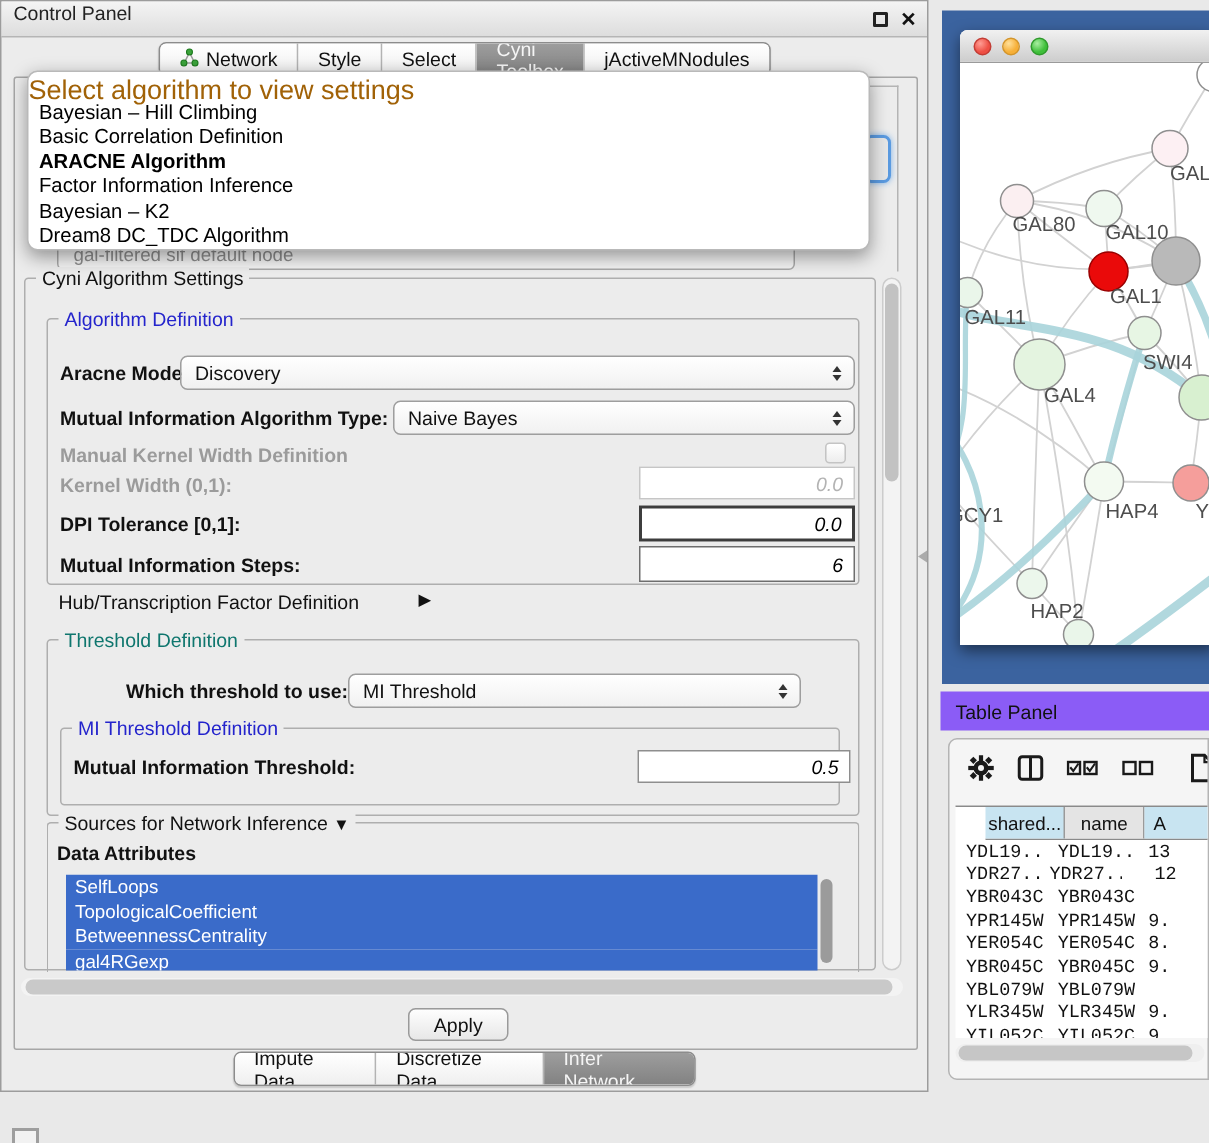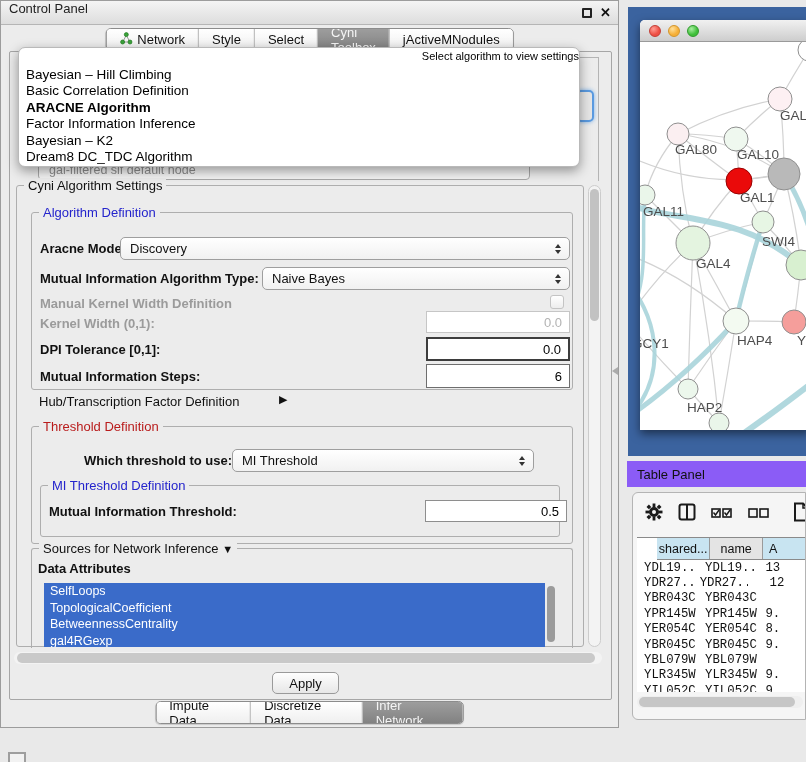--- a/index.html
+++ b/index.html
@@ -38,45 +38,45 @@
   #hidden-combo-focus { left:566px; top:38px; width:18px; height:32px; border:2px solid #5a9ae0;
                         border-radius:5px; background:#e6e6e6; box-shadow:0 0 4px #7ab0e8; }
   #obscured-combo { left:28px; top:108px; width:492px; height:20px; border:1px solid #a8a8a8;
                     border-radius:4px; background:#f3f3f3; font-size:12.5px; color:#8d8d8d;
                     line-height:19px; padding-left:10px; overflow:hidden; }
 
   
   #algorithm-popup { left:18px; top:47px; width:562px; height:120px; background:#ffffff;
                      border:1px solid #b9b9b9; border-radius:7px; z-index:60;
                      box-shadow:0 4px 12px rgba(0,0,0,.38); padding-top:2px; }
-  #popup-placeholder { text-align:right; font-size:11px; color:#000000; height:17px; }
+  #popup-placeholder { text-align:left; font-size:18px; color:#a16207; height:17px; }
   .popup-item { font-size:13.5px; line-height:16.4px; padding-left:7px; color:#000; white-space:nowrap; }
   .popup-item.bold { font-weight:bold; }
 
   
   .grp { position:absolute; border:1px solid #aeaeae; border-radius:3px; }
   .grp-legend { position:absolute; top:-8px; left:7px; background:#ececec; padding:0 4px;
                 font-size:13px; white-space:nowrap; }
   .legend-blue { color:#2424cc; }
-  .legend-green { color:#b91c1c; }
+  .legend-green { color:#0f766e; }
 
   .lbl { position:absolute; font-size:13px; font-weight:bold; color:#111; white-space:nowrap; }
   .lbl.dis { color:#9b9b9b; }
 
   .combo { position:absolute; display:flex; align-items:center; height:23px;
            background:linear-gradient(#ffffff,#f1f1f1); border:1px solid #9e9e9e;
            border-radius:5px; font-size:13px; padding-left:9px; }
   .combo-arrows { margin-left:auto; padding-right:8px; display:flex; flex-direction:column; gap:2px; }
   .arr-up { width:0; height:0; border-left:3.5px solid transparent; border-right:3.5px solid transparent;
             border-bottom:4px solid #333; }
   .arr-dn { width:0; height:0; border-left:3.5px solid transparent; border-right:3.5px solid transparent;
             border-top:4px solid #333; }
 
   .inp { position:absolute; background:#fff; font-size:13px; display:flex; align-items:center;
-         justify-content:flex-end; padding:1px 7px; }
+         justify-content:flex-end; padding:1px 7px;font-style:italic; }
   .inp.dis { border:1px solid #c6c6c6; color:#b3b3b3; }
   .inp.strong { border:2px solid #3d3d3d; color:#000; }
   .inp.mid { border:1px solid #6e6e6e; color:#000; }
   .inp.norm { border:1px solid #8e8e8e; color:#000; }
 
   #manual-kernel-checkbox { width:14px; height:14px; border:1px solid #c4c4c4; border-radius:3px;
                             background:linear-gradient(#ffffff,#ededed); }
 
   .disclosure { font-size:11px; color:#111; }
 

